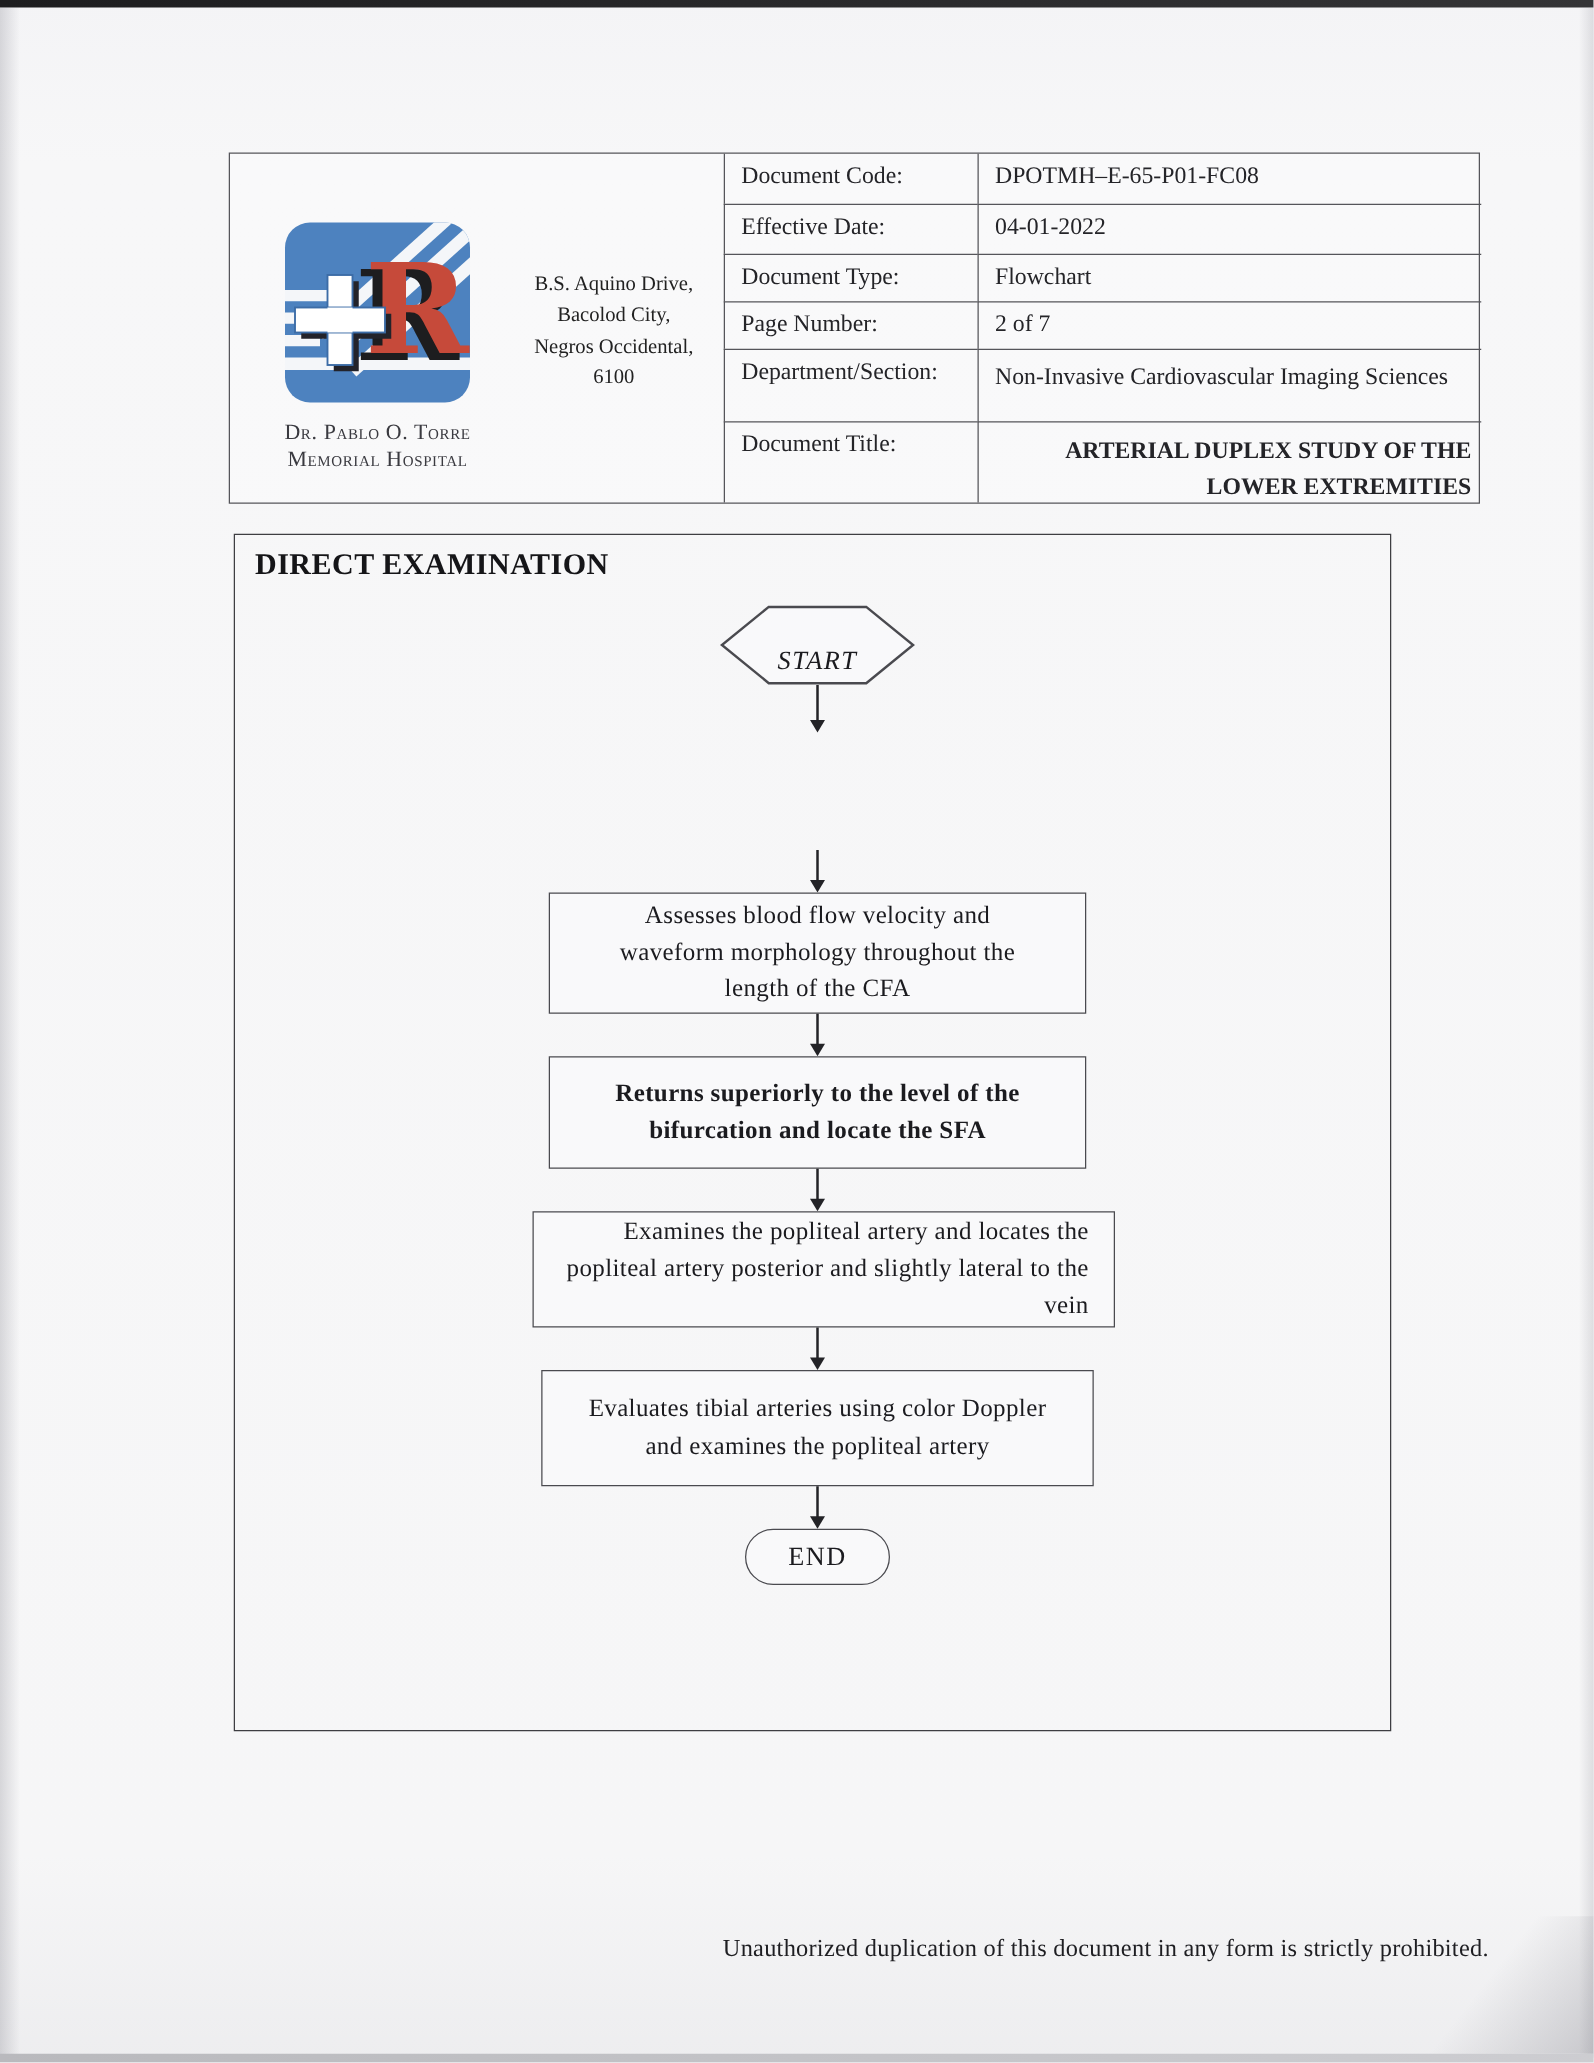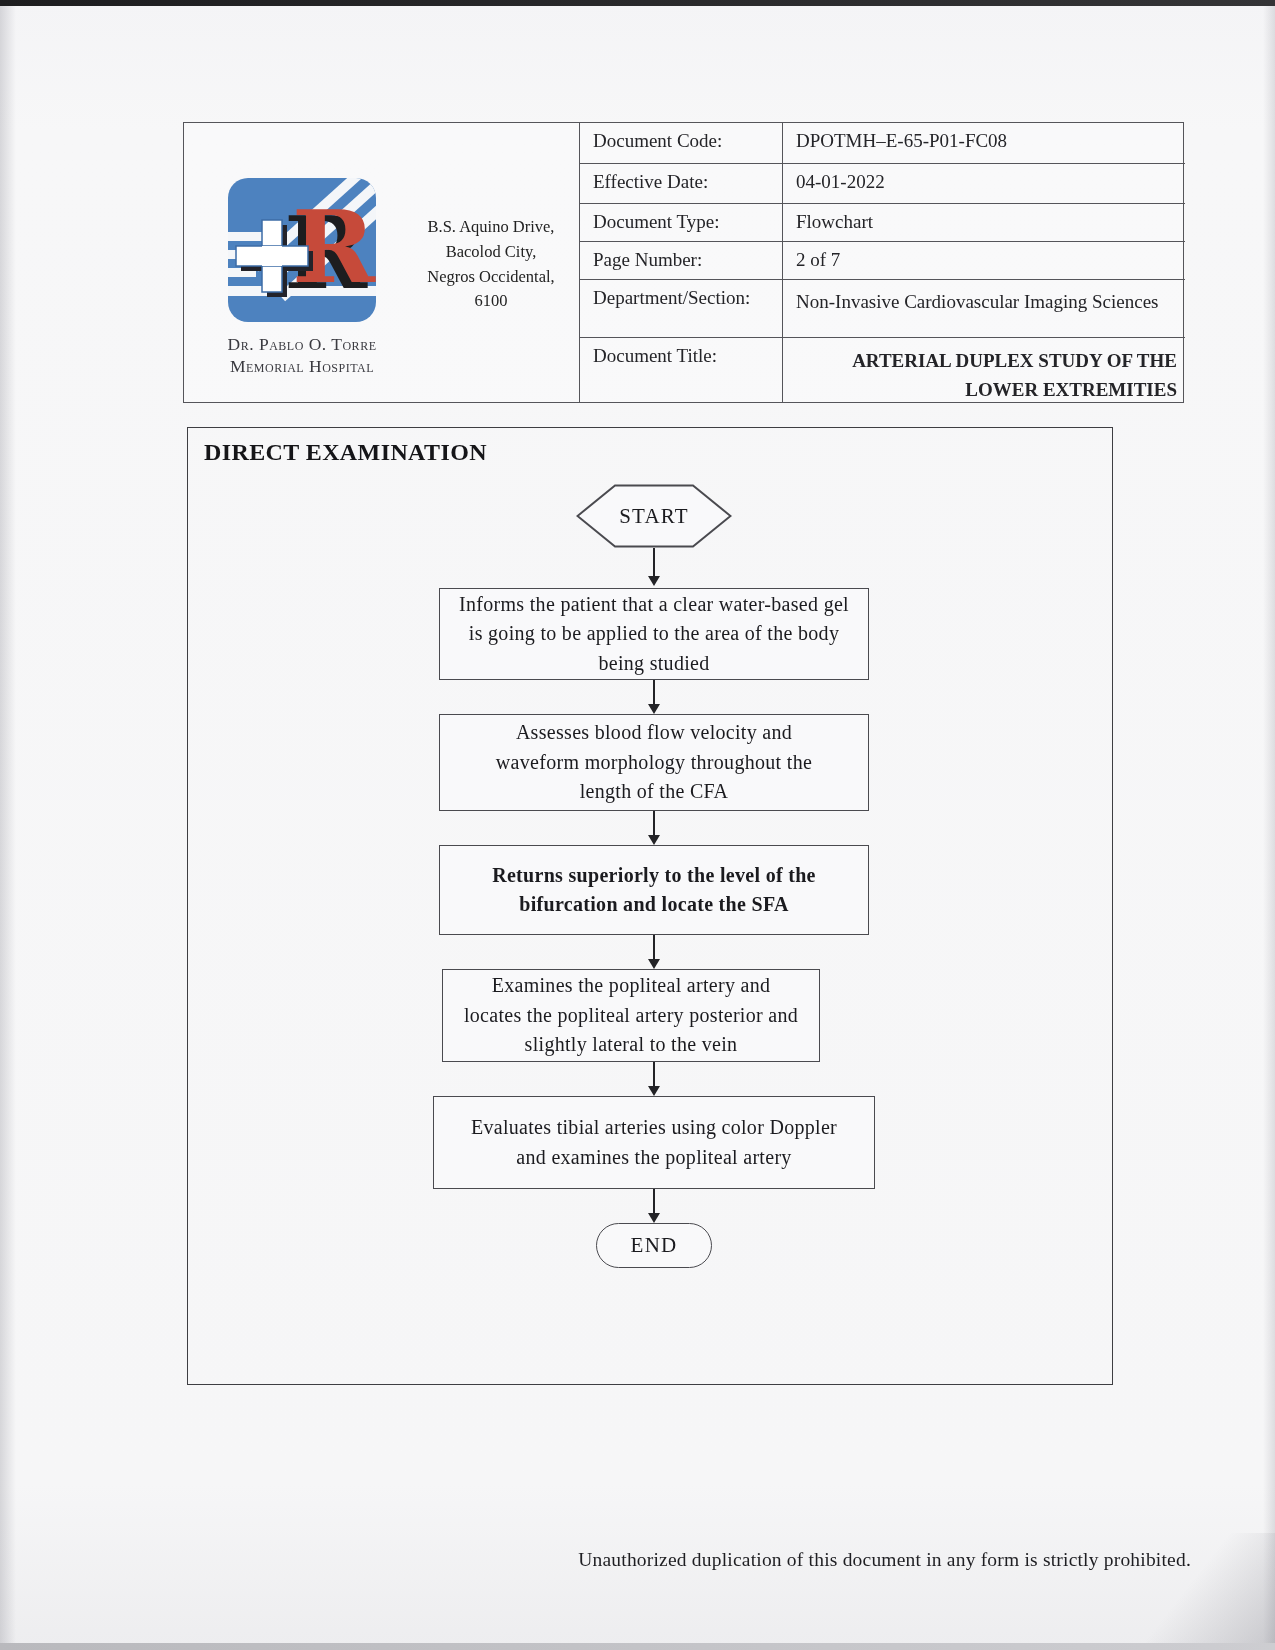--- a/index.html
+++ b/index.html
@@ -69,22 +69,22 @@
   .fc-arrow::after {
     content:""; position:absolute; left:50%; bottom:-9px; transform:translateX(-50%);
     border-left:6px solid transparent; border-right:6px solid transparent;
     border-top:10px solid #232327;
   }
   .fc-start { position:absolute; }
   .fc-start .lbl, .fc-end {
     font-size:21px; letter-spacing:1.2px; color:#1b1b1f;
   }
   .fc-start .lbl {
-    position:absolute; left:0; top:0; width:100%; height:100%;
-    display:flex; align-items:center; justify-content:center;
+    position:absolute; left:0; top:12px; width:100%; height:100%;
+    display:flex; align-items:center; justify-content:center;font-style:italic;
   }
   .fc-end {
     position:absolute; border:1.8px solid #4a4a4f; border-radius:23px;
     background:rgba(252,252,253,0.55);
     display:flex; align-items:center; justify-content:center;
   }
 
   .footer-note {
     position:absolute; right:84px; top:1549px;
     font-size:19.5px; color:#1e1e22; letter-spacing:0.2px;
@@ -175,33 +175,32 @@
 
     <div class="fc-start" style="left:388px; top:56px; width:156px; height:64px;">
       <svg width="156" height="64" viewBox="0 0 156 64">
         <polygon points="39,1.5 117,1.5 154.5,32 117,62.5 39,62.5 1.5,32" fill="rgba(252,252,253,0.55)" stroke="#4a4a4f" stroke-width="2"></polygon>
       </svg>
       <div class="lbl">START</div>
     </div>
 
     <div class="fc-arrow" style="left:465px; top:120px; height:29px;"></div>
 
-    <div class="fc-box" style="left:251px; top:160px; width:430px; height:92px; padding:4px 16px;">Informs the patient that a clear water-based gel is going to be applied to the area of the body being studied</div>
 
     <div class="fc-arrow" style="left:465px; top:252px; height:25px;"></div>
 
     <div class="fc-box" style="left:251px; top:286px; width:430px; height:97px; padding:4px 44px;">Assesses blood flow velocity and waveform morphology throughout the length of the CFA</div>
 
     <div class="fc-arrow" style="left:465px; top:383px; height:25px;"></div>
 
     <div class="fc-box" style="left:251px; top:417px; width:430px; height:90px; padding:4px 38px;font-weight:bold;">Returns superiorly to the level of the bifurcation and locate the SFA</div>
 
     <div class="fc-arrow" style="left:465px; top:507px; height:25px;"></div>
 
-    <div class="fc-box" style="left:254px; top:541px; width:378px; height:93px; padding:4px 20px;">Examines the popliteal artery and locates the popliteal artery posterior and slightly lateral to the vein</div>
+    <div class="fc-box" style="left:238px; top:541px; width:466px; height:93px; padding:4px 20px;text-align:right;">Examines the popliteal artery and locates the popliteal artery posterior and slightly lateral to the vein</div>
 
     <div class="fc-arrow" style="left:465px; top:634px; height:25px;"></div>
 
     <div class="fc-box" style="left:245px; top:668px; width:442px; height:93px; padding:4px 22px;">Evaluates tibial arteries using color Doppler and examines the popliteal artery</div>
 
     <div class="fc-arrow" style="left:465px; top:761px; height:25px;"></div>
 
     <div class="fc-end" style="left:408px; top:795px; width:116px; height:45px;">END</div>
   </div>
 

